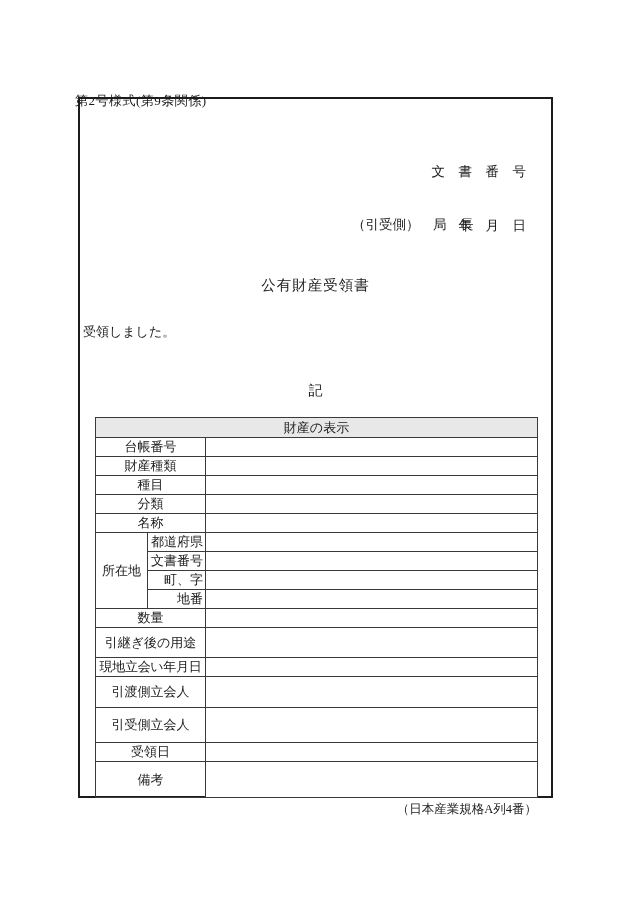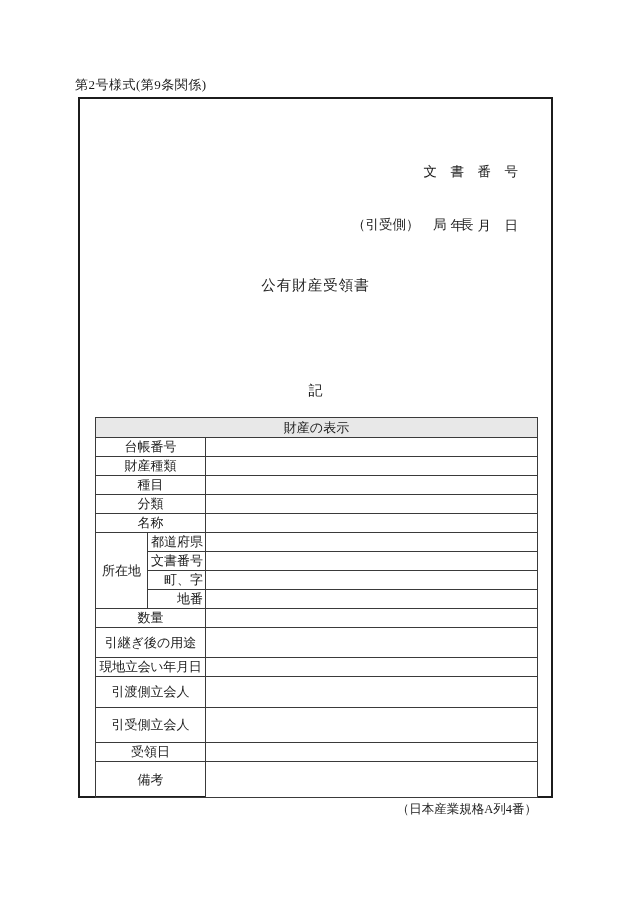--- a/index.html
+++ b/index.html
@@ -5,31 +5,31 @@
   html,body{margin:0;padding:0;background:#ffffff;}
   .page{
     position:relative;
     width:630px;height:903px;
     background:#ffffff;
     font-family:"Liberation Serif","DejaVu Serif",serif;
     color:#1a1a1a;
     overflow:hidden;
   }
   .form-number{
-    position:absolute;left:75px;top:76px;
+    position:absolute;left:75px;top:92px;
     font-size:13px;letter-spacing:0.5px;
   }
   .outer-box{
     position:absolute;left:78px;top:97px;
     width:475px;height:701px;
     box-sizing:border-box;
     border:2px solid #1c1c1c;
   }
   .docnum-block{
-    position:absolute;top:28px;right:33px;
+    position:absolute;top:28px;right:25px;
     text-align:right;font-size:13.5px;line-height:18px;
     white-space:pre;
   }
   .addressee{
     position:absolute;left:32px;top:74px;
     font-size:13.5px;white-space:pre;
   }
   .recipient{
     position:absolute;left:272px;top:117px;
     font-size:13.5px;white-space:pre;
@@ -88,20 +88,21 @@
       <div>文　書　番　号</div>
       <div>年　月　日</div>
     </div>
 
 
     <div class="recipient">（引受側）　局　長</div>
 
     <div class="doc-title">公有財産受領書</div>
 
     <div class="body-par">
+      <div class="body-line2">受領しました。</div>
     </div>
 
     <div class="record-heading">記</div>
 
     <div class="tbl-wrap">
       <table class="property">
         <colgroup>
           <col style="width:52px">
           <col style="width:58px">
           <col style="width:332px">

